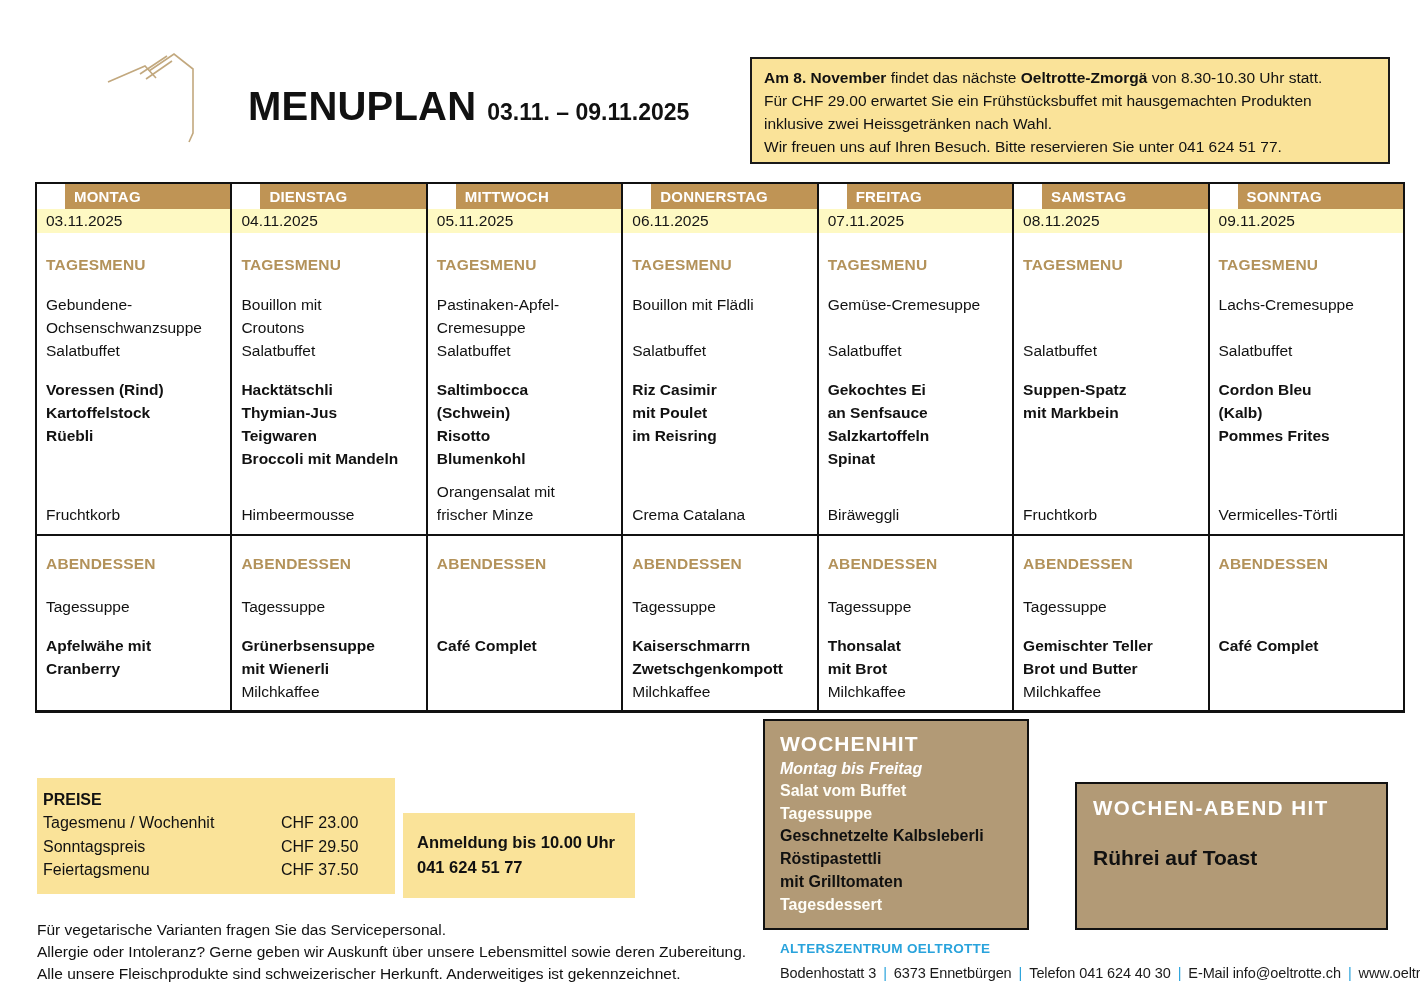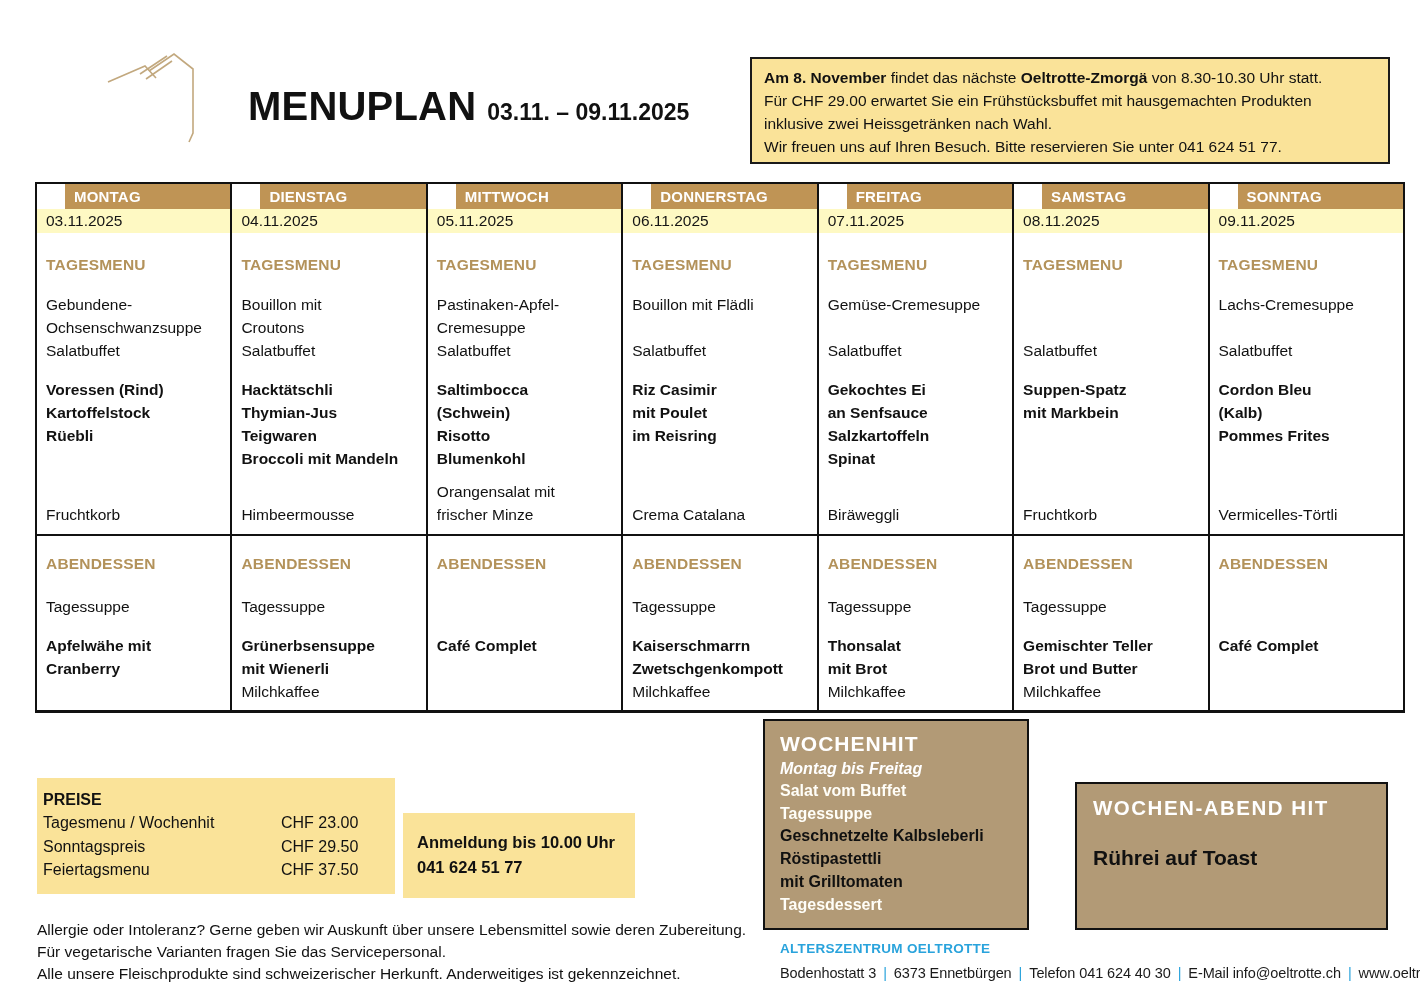--- a/index.html
+++ b/index.html
@@ -301,22 +301,22 @@
     <div class="wh-line dark">mit Grilltomaten</div>
     <div class="wh-line light">Tagesdessert</div>
   </div>
 
   <div class="abendhit">
     <div class="ah-title">WOCHEN-ABEND HIT</div>
     <div class="ah-dish">Rührei auf Toast</div>
   </div>
 
   <div class="notes">
+    <div>Für vegetarische Varianten fragen Sie das Servicepersonal.</div>
     <div>Allergie oder Intoleranz?  Gerne geben wir Auskunft über unsere Lebensmittel sowie deren Zubereitung.</div>
-    <div>Für vegetarische Varianten fragen Sie das Servicepersonal.</div>
     <div>Alle unsere Fleischprodukte sind schweizerischer Herkunft. Anderweitiges ist gekennzeichnet.</div>
   </div>
 
   <div class="footer">
     <div class="footer-org">ALTERSZENTRUM OELTROTTE</div>
     <div class="footer-line">
       <span>Bodenhostatt 3</span><span class="footer-sep">|</span><span>6373 Ennetbürgen</span><span class="footer-sep">|</span><span>Telefon 041 624 40 30</span><span class="footer-sep">|</span><span>E-Mail info@oeltrotte.ch</span><span class="footer-sep">|</span><span>www.oeltrotte.ch</span>
     </div>
   </div>
 

